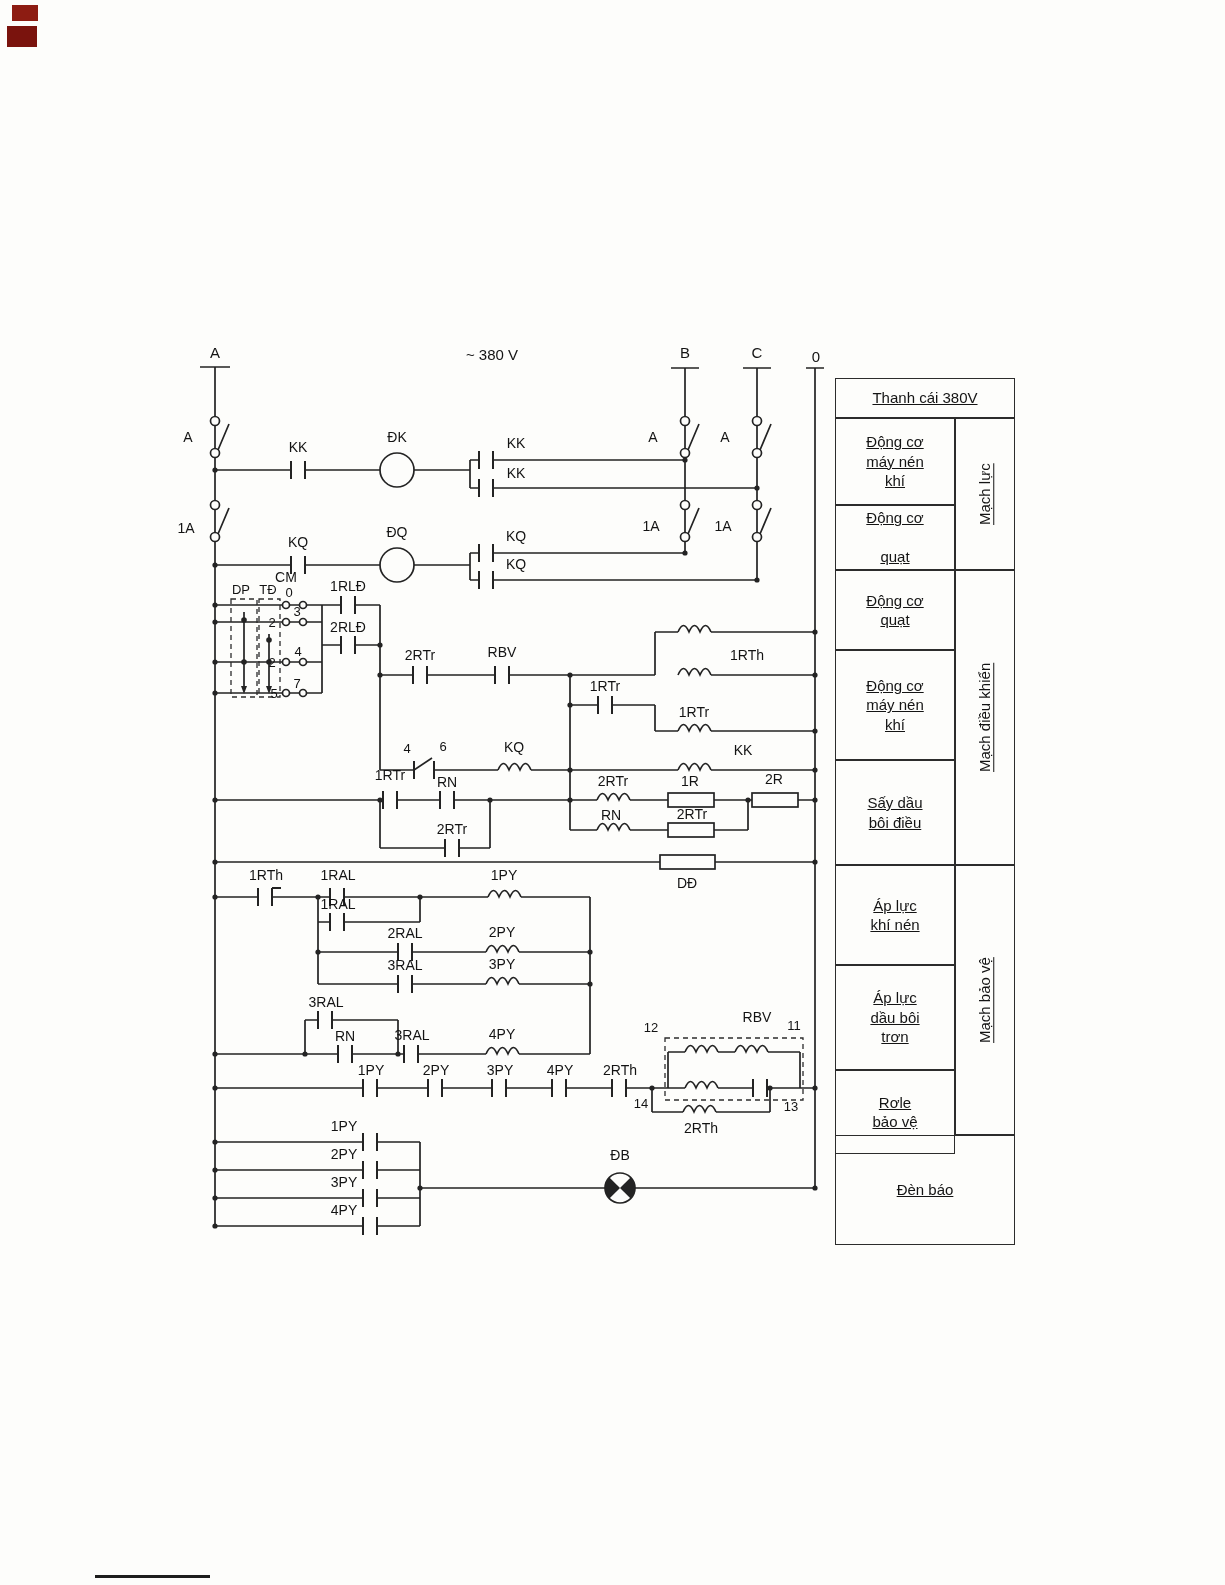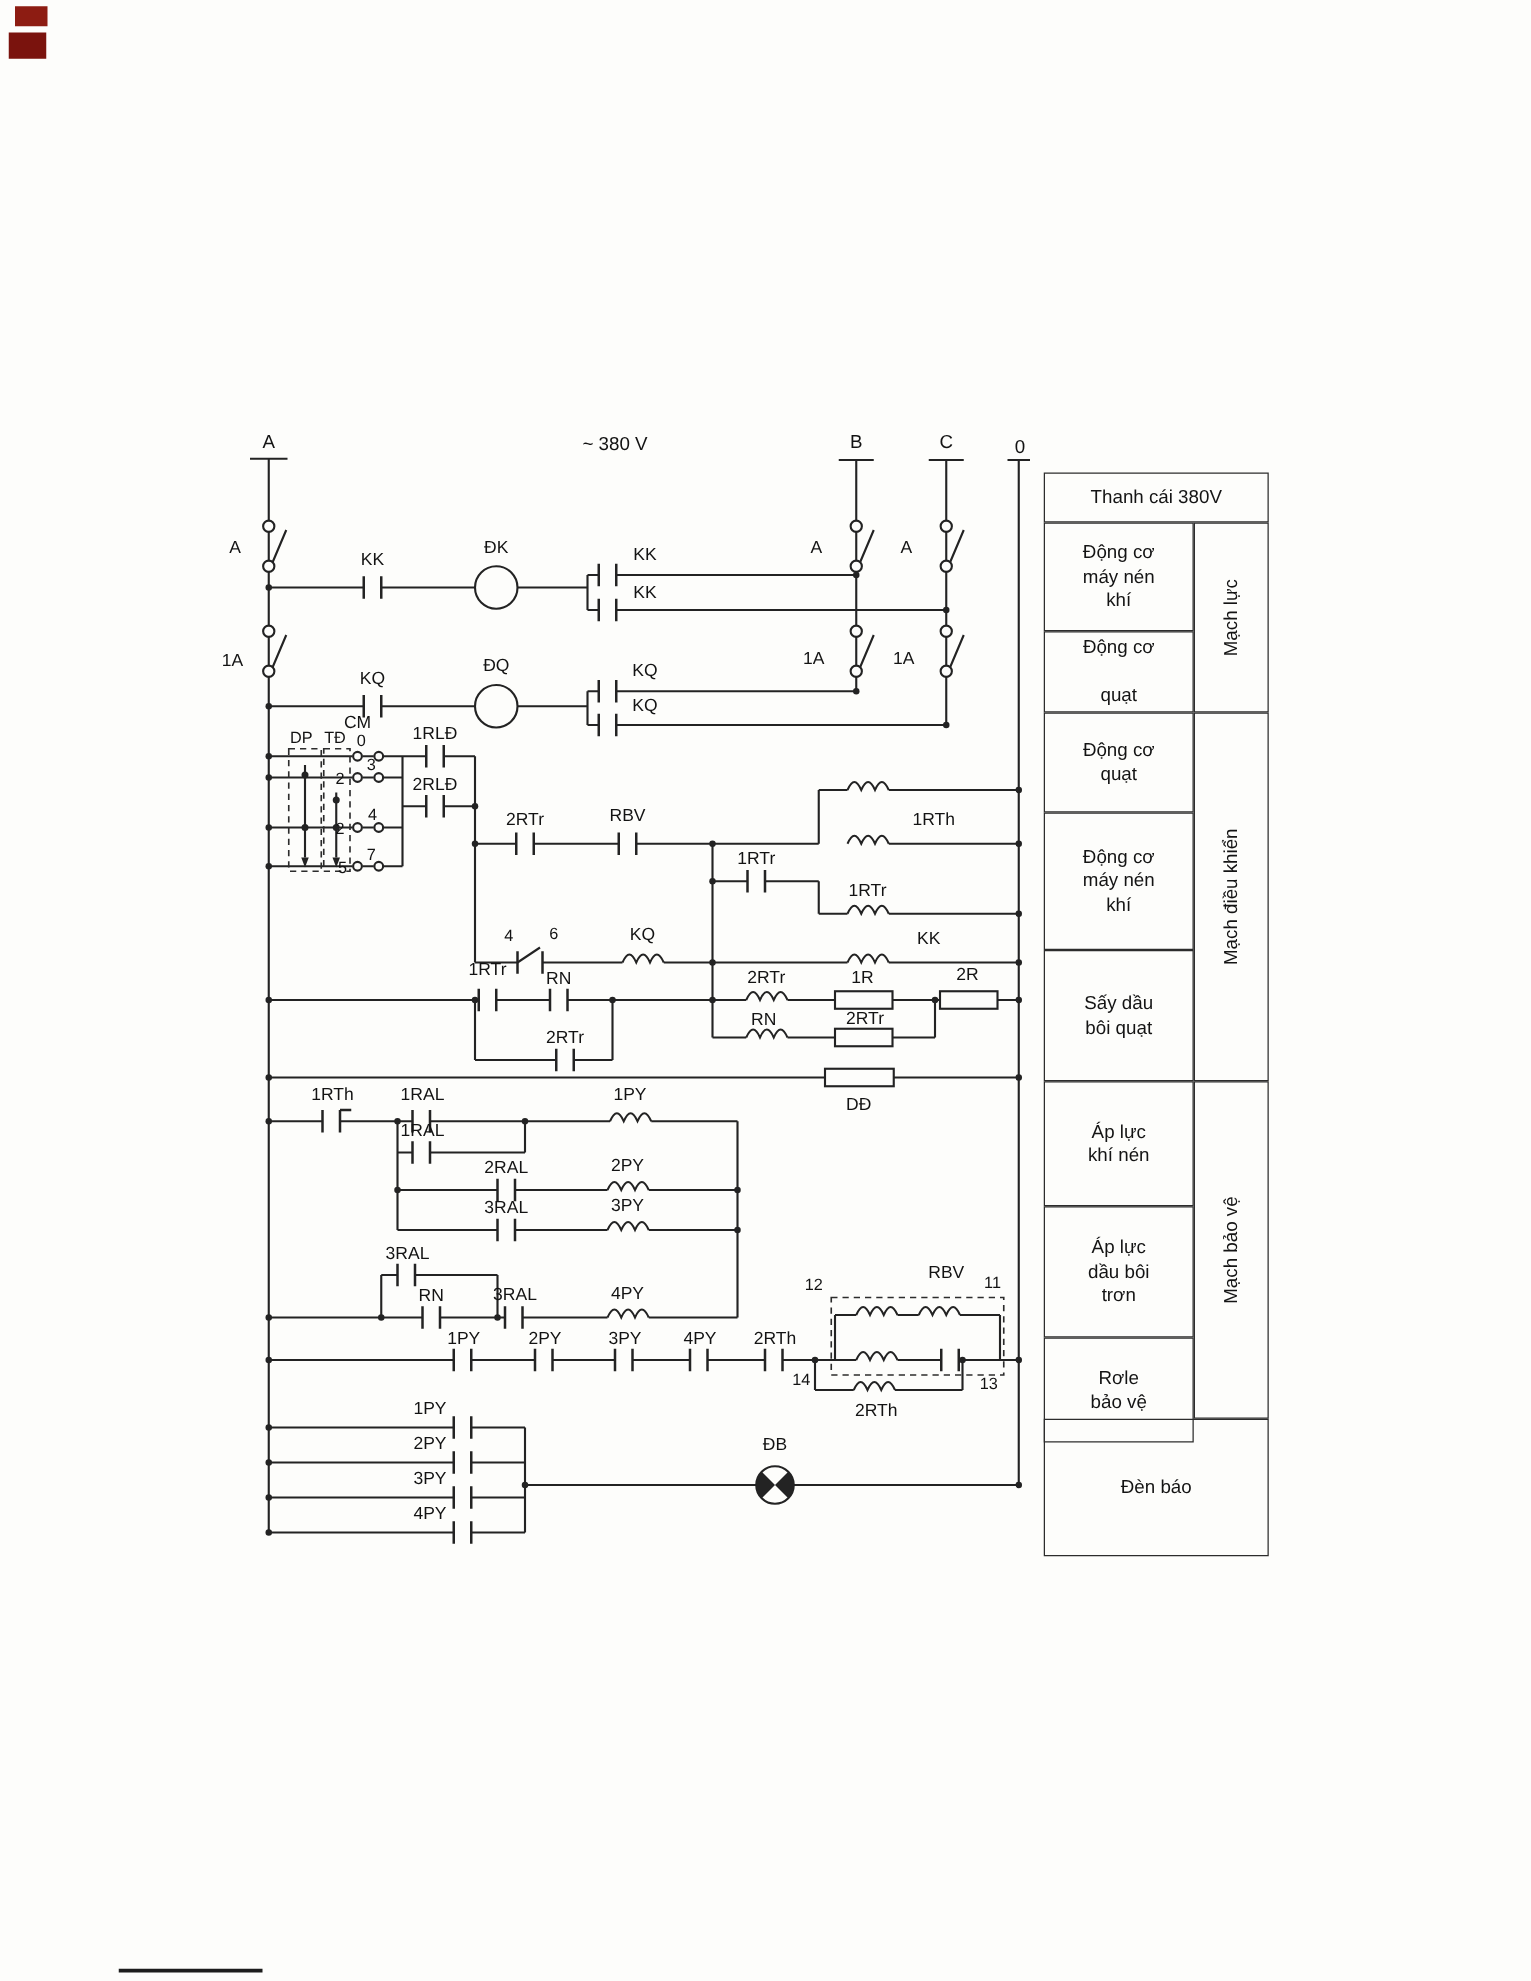--- a/index.html
+++ b/index.html
@@ -12,21 +12,21 @@
   .res{fill:#fdfdfb;stroke:#232323;stroke-width:1.7;}
   .term{fill:#fdfdfb;stroke:#232323;stroke-width:1.7;}
   .dot{fill:#232323;stroke:none;}
   .dash{fill:none;stroke:#2c2c2c;stroke-width:1.3;stroke-dasharray:5 4;}
   .lbl{font-family:"Liberation Sans",sans-serif;font-size:14px;fill:#131313;text-anchor:middle;}
   .num{font-size:13px;}
   .big{font-size:15px;}
   
   .cell{position:absolute;box-sizing:border-box;border:1.4px solid #2c2c2c;
         display:flex;align-items:center;justify-content:center;text-align:center;
-        font-size:15px;color:#141414;white-space:pre-line;line-height:1.3;background:transparent;}
+        font-size:15px;color:#141414;white-space:pre-line;line-height:1.3;background:transparent;text-decoration:underline;}
   .vcell{writing-mode:vertical-rl;transform:rotate(180deg);white-space:nowrap;}
   .artifact{position:absolute;}
 </style>
 </head>
 <body>
 
 <div class="page">
 
   <div class="artifact" style="left:12px;top:5px;width:26px;height:16px;background:#8d1c12;"></div>
   <div class="artifact" style="left:7px;top:26px;width:30px;height:21px;background:#7a130d;"></div>
@@ -340,21 +340,21 @@
 khí</div>
     <div class="cell" style="left:835px;top:505px;width:120px;height:65px">Động cơ
 
 quạt</div>
     <div class="cell" style="left:835px;top:570px;width:120px;height:80px">Động cơ
 quạt</div>
     <div class="cell" style="left:835px;top:650px;width:120px;height:110px">Động cơ
 máy nén
 khí</div>
     <div class="cell" style="left:835px;top:760px;width:120px;height:105px">Sấy dầu
-bôi quạt</div>
+bôi điều</div>
     <div class="cell" style="left:835px;top:865px;width:120px;height:100px">Áp lực
 khí nén</div>
     <div class="cell" style="left:835px;top:965px;width:120px;height:105px">Áp lực
 dầu bôi
 trơn</div>
     <div class="cell" style="left:835px;top:1070px;width:120px;height:84px">Rơle
 bảo vệ</div>
     <div class="cell" style="left:835px;top:1135px;width:180px;height:110px">Đèn báo</div>
 
     <div class="cell vcell" style="left:955px;top:418px;width:60px;height:152px">Mạch lực</div>

